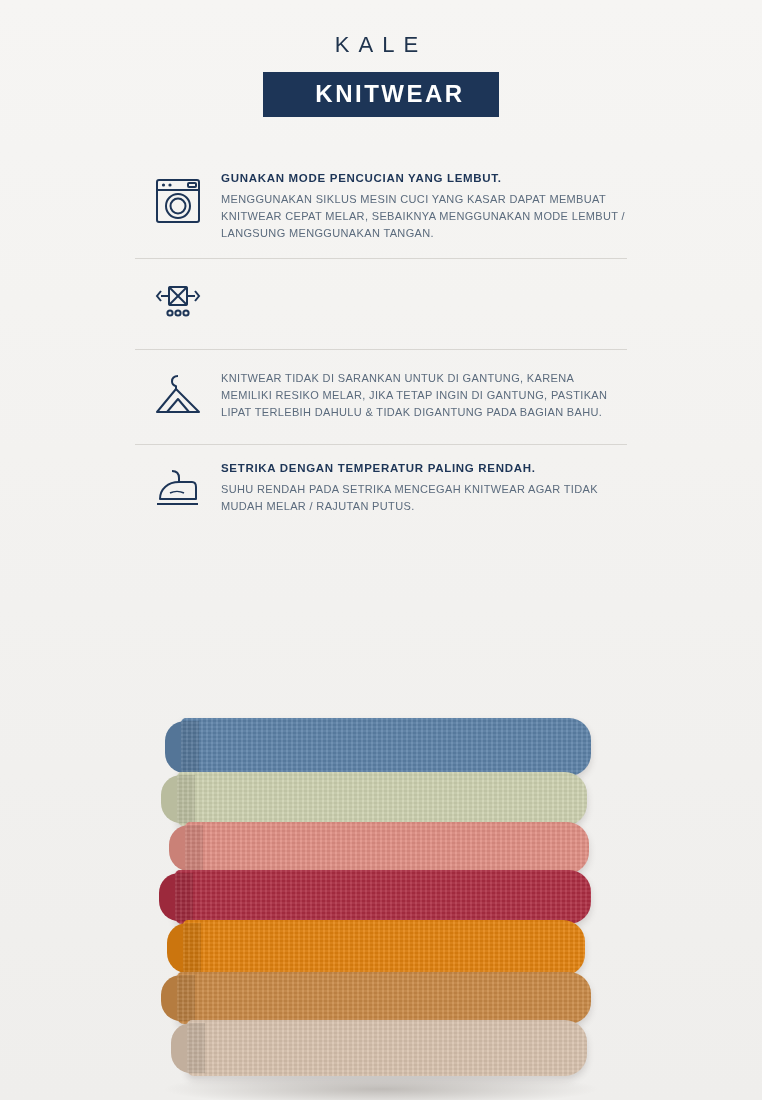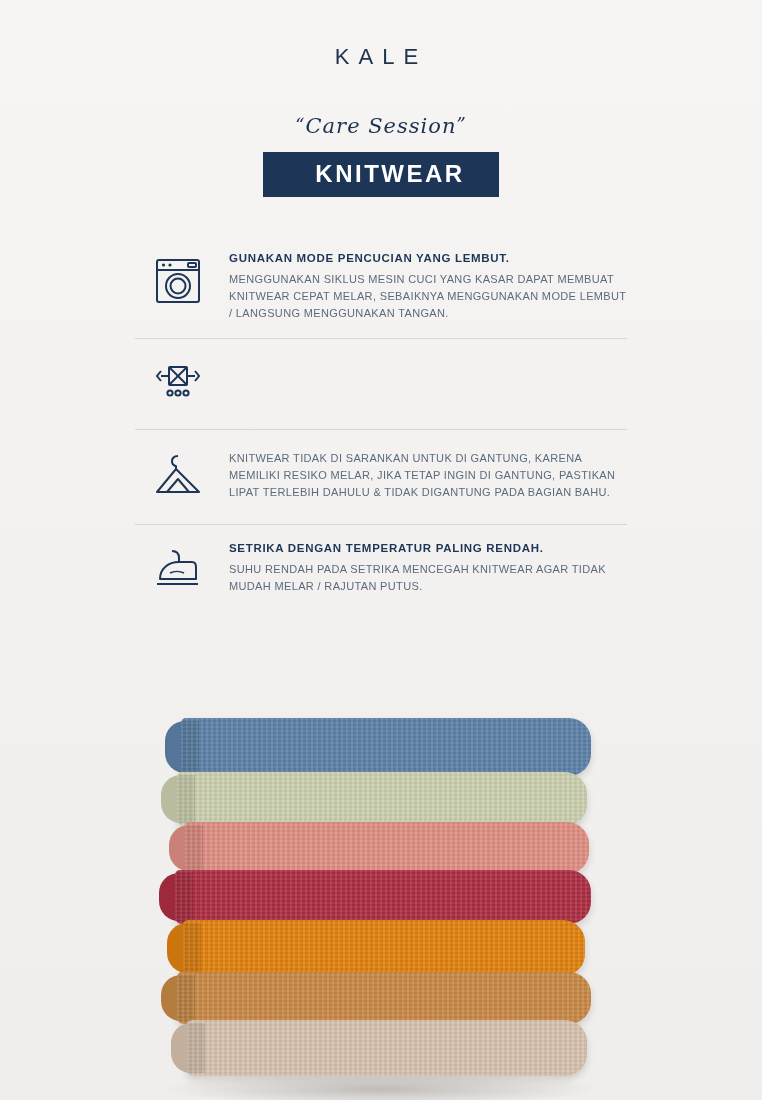--- a/index.html
+++ b/index.html
@@ -18,21 +18,21 @@
   .page {
     width: 762px;
     height: 1100px;
     position: relative;
     background: linear-gradient(180deg, #f6f5f3 0%, #f2f1ef 55%, #efeeec 100%);
   }
 
   
   .brand {
     text-align: center;
-    padding-top: 44px;
+    padding-top: 32px;
     font-size: 22px;
     letter-spacing: 9px;
     font-weight: 400;
     color: #20344e;
   }
 
   
   .script-line {
     text-align: center;
     margin-top: 44px;
@@ -79,21 +79,20 @@
   .tip-icon {
     width: 86px;
     flex: 0 0 86px;
     display: flex;
     justify-content: center;
     align-items: flex-start;
     padding-top: 2px;
   }
   .tip-body {
     flex: 1;
-    margin-left: 8px;
   }
   .tip-title {
     font-size: 11.5px;
     font-weight: bold;
     letter-spacing: 0.7px;
     line-height: 1.35;
     color: #1d3557;
     text-transform: uppercase;
   }
   .tip-desc {
@@ -164,23 +163,20 @@
 
   svg { display: block; }
 </style>
 </head>
 <body>
 
 <div class="page">
 
   <div class="brand">KALE</div>
 
-  <div class="script-line">
-    <span class="quote">“</span><span>Care Session</span><span class="quote">”</span>
-  </div>
 
   <div class="title-wrap">
     <div class="title-bar">KNITWEAR</div>
   </div>
 
   <div class="tips">
 
     <div class="tip">
       <div class="tip-icon">
         <svg width="56" height="56" viewBox="0 0 56 56" fill="none" stroke="#1d3557" stroke-width="2">

